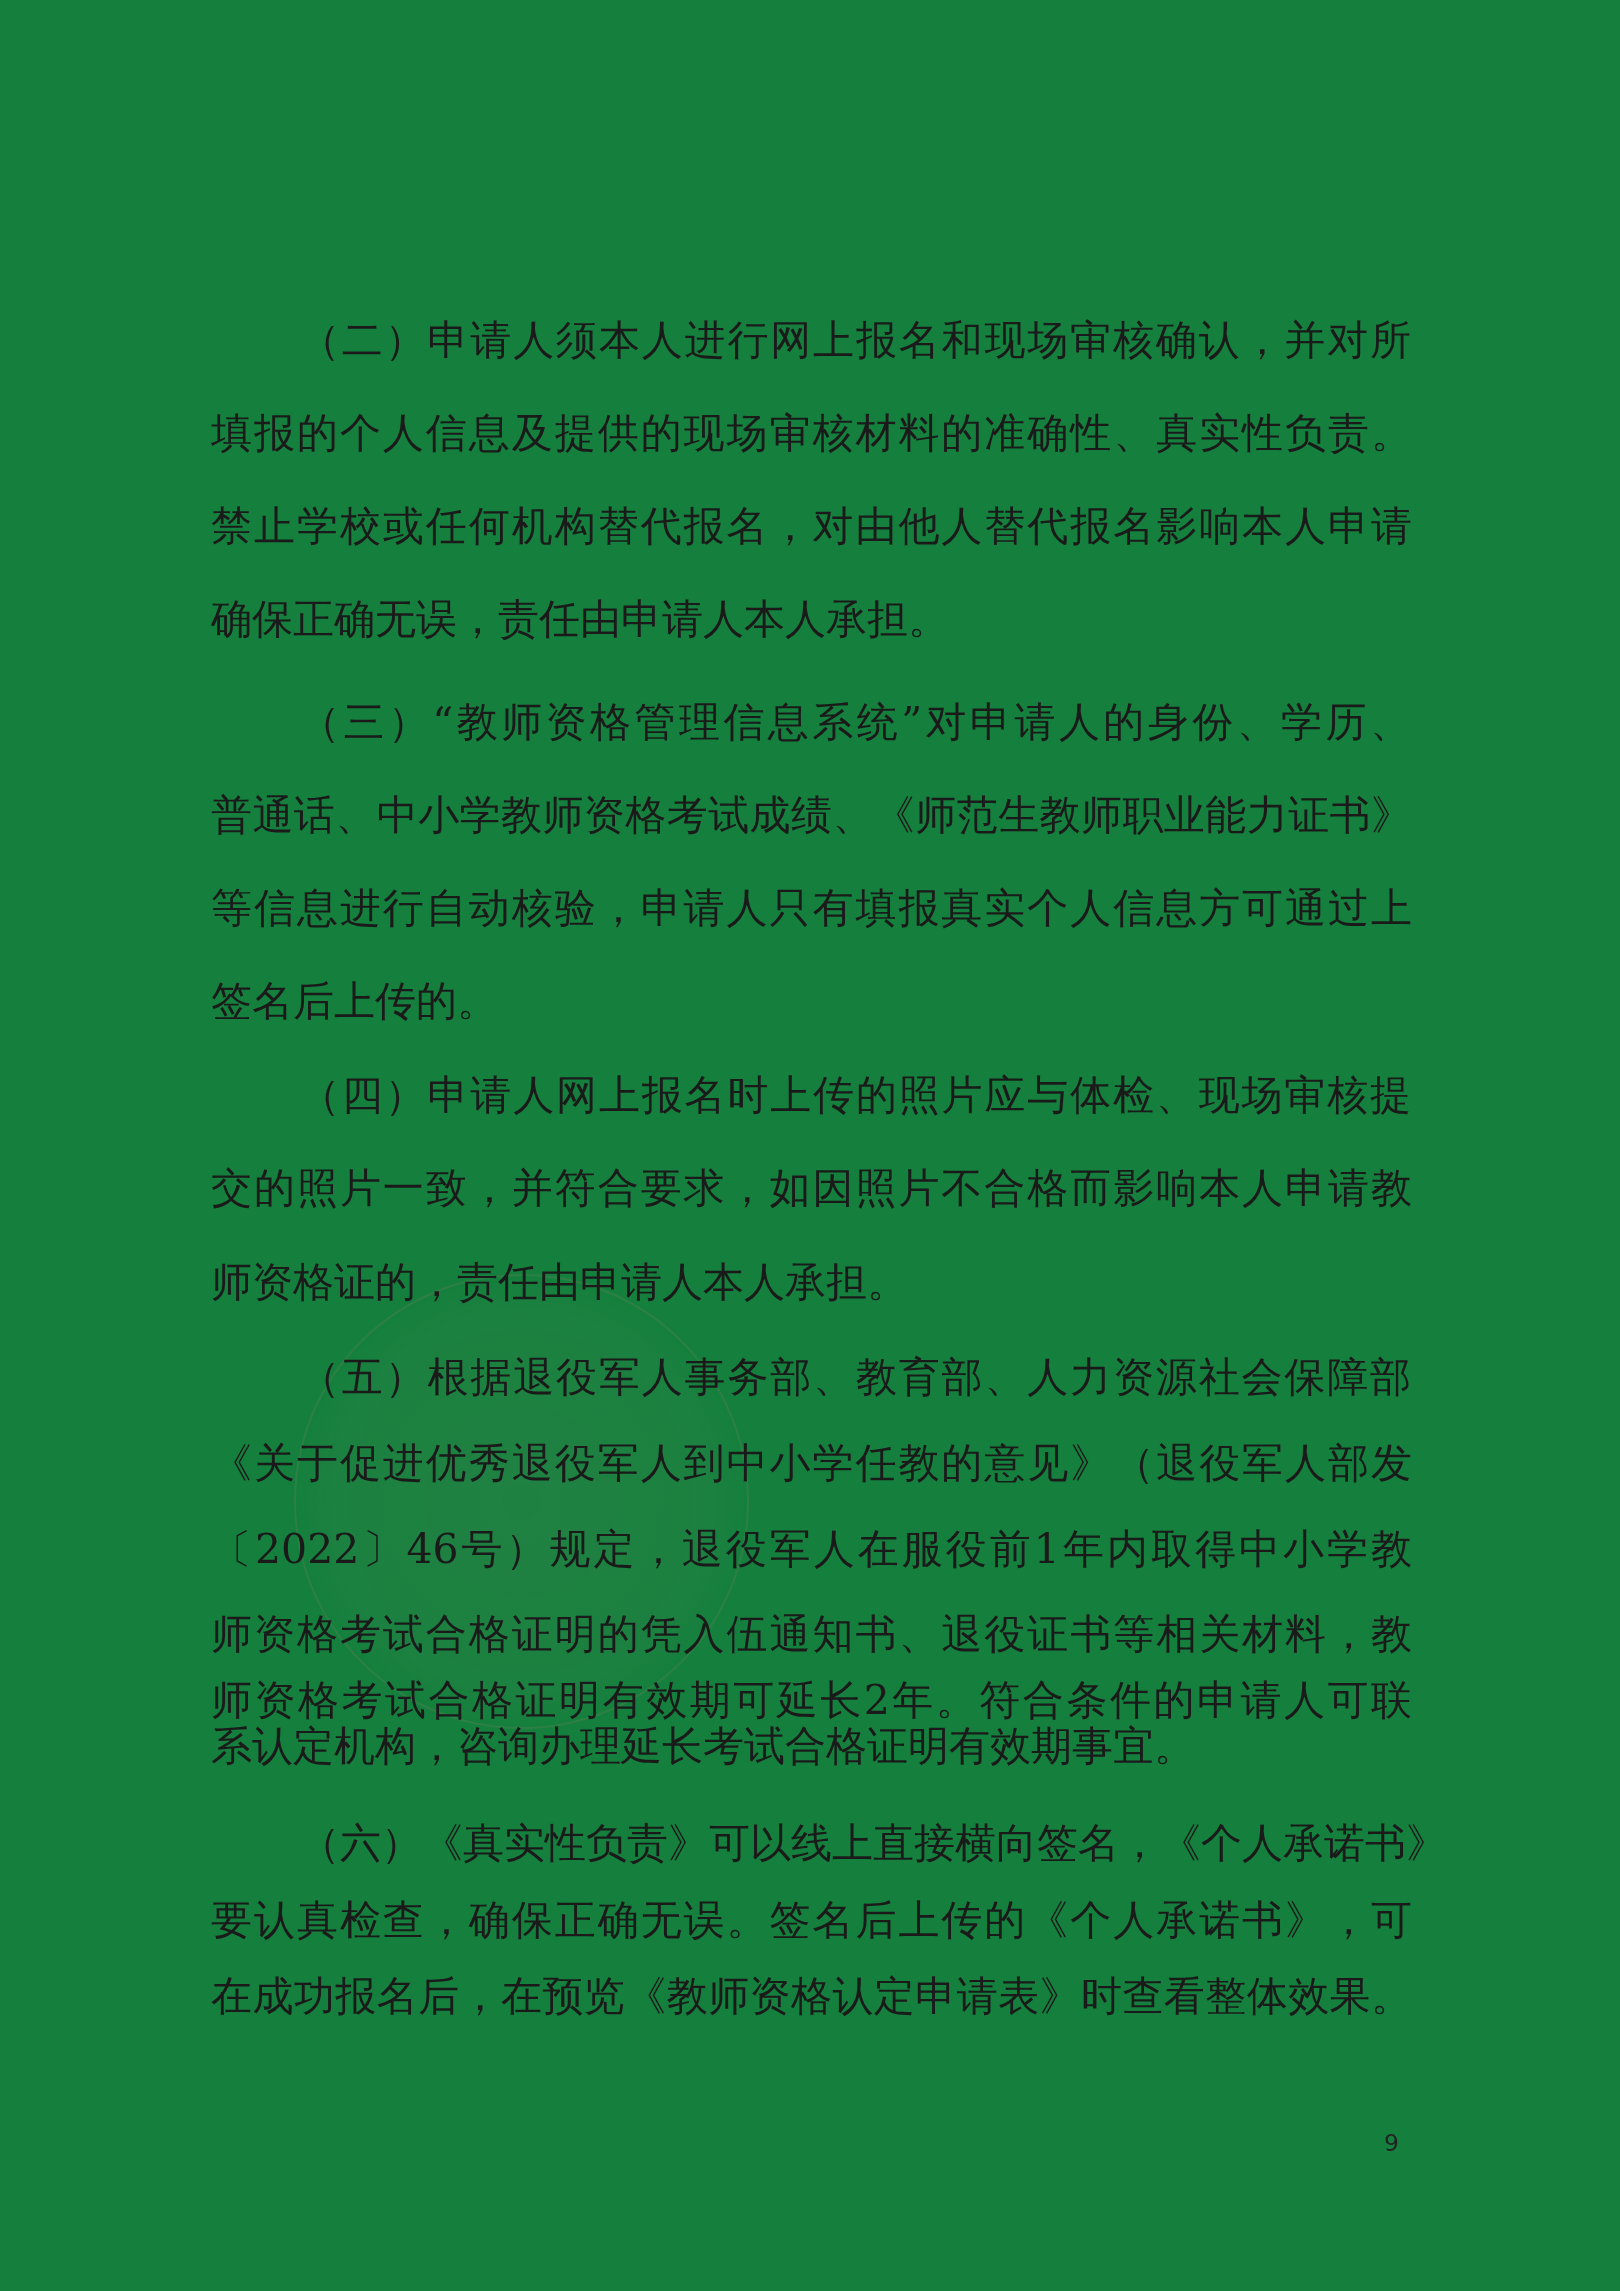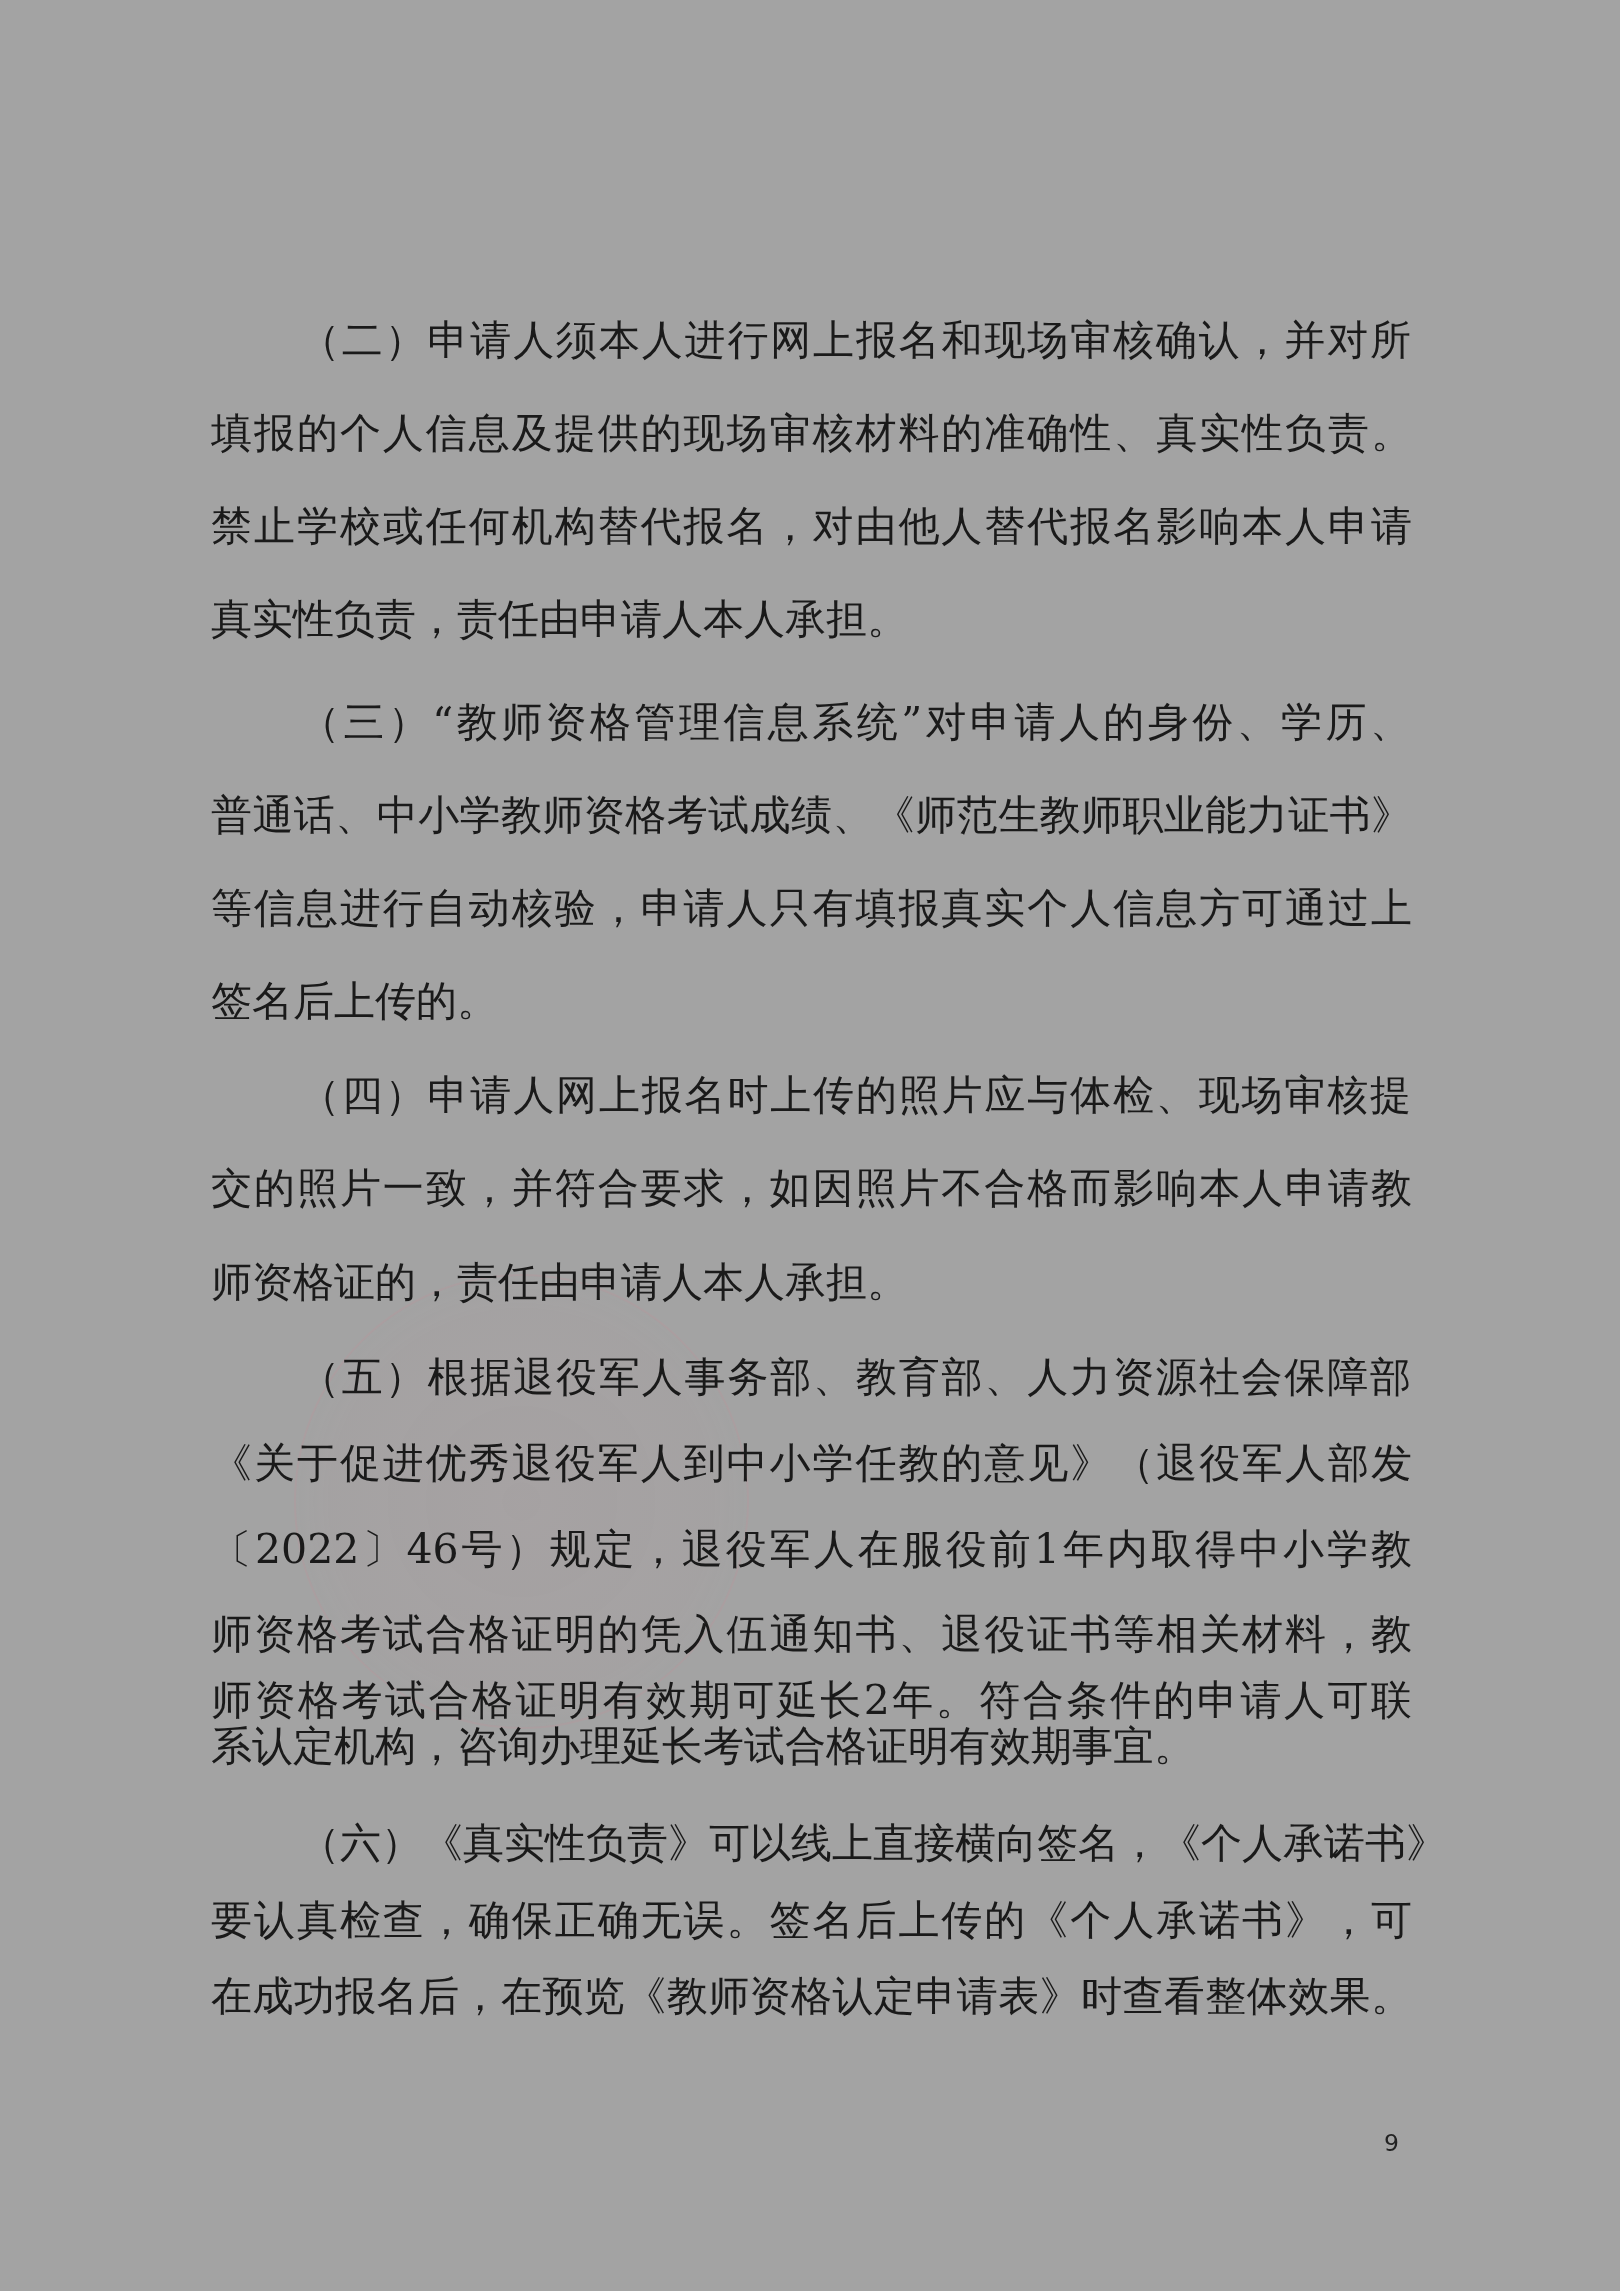--- a/index.html
+++ b/index.html
@@ -1,19 +1,19 @@
 <!DOCTYPE html>
 <html><head>
 <meta charset="utf-8">
 <style>
   html, body { margin: 0; padding: 0; background: #ffffff; }
   body { width: 1620px; height: 2292px; position: relative; overflow: hidden; }
   .page {
     position: absolute; left: 0; top: 0; width: 1620px; height: 2292px;
-    background: #a3a3a3;
+    background: #15803d;
     font-family: "DejaVu Serif", "Liberation Serif", serif;
     color: #1a1a1a;
   }
   .stamp {
     position: absolute; left: 294px; top: 1274px; width: 451px; height: 451px;
     border-radius: 50%;
     border: 2.9px solid rgba(220, 120, 140, 0.12);
     background: radial-gradient(circle, rgba(230,150,165,0.05) 0%, rgba(230,150,165,0.03) 60%, rgba(255,255,255,0) 72%);
   }
   .line {
@@ -38,21 +38,21 @@
 </head>
 <body>
 
 <div class="page">
   <div class="stamp"></div>
 
   <div>
     <div class="line first" style="top:316px">（二）申请人须本人进行网上报名和现场审核确认，并对所</div>
     <div class="line" style="top:409px">填报的个人信息及提供的现场审核材料的准确性、真实性负责。</div>
     <div class="line" style="top:502px">禁止学校或任何机构替代报名，对由他人替代报名影响本人申请</div>
-    <div class="line last" style="top:595px">真实性负责，责任由申请人本人承担。</div>
+    <div class="line last" style="top:595px">确保正确无误，责任由申请人本人承担。</div>
   </div>
 
   <div>
     <div class="line first" style="top:698px">（三）“教师资格管理信息系统”对申请人的身份、学历、</div>
     <div class="line" style="top:791px">普通话、中小学教师资格考试成绩、《师范生教师职业能力证书》</div>
     <div class="line" style="top:884px">等信息进行自动核验，申请人只有填报真实个人信息方可通过上</div>
     <div class="line last" style="top:977px">签名后上传的。</div>
   </div>
 
   <div>

